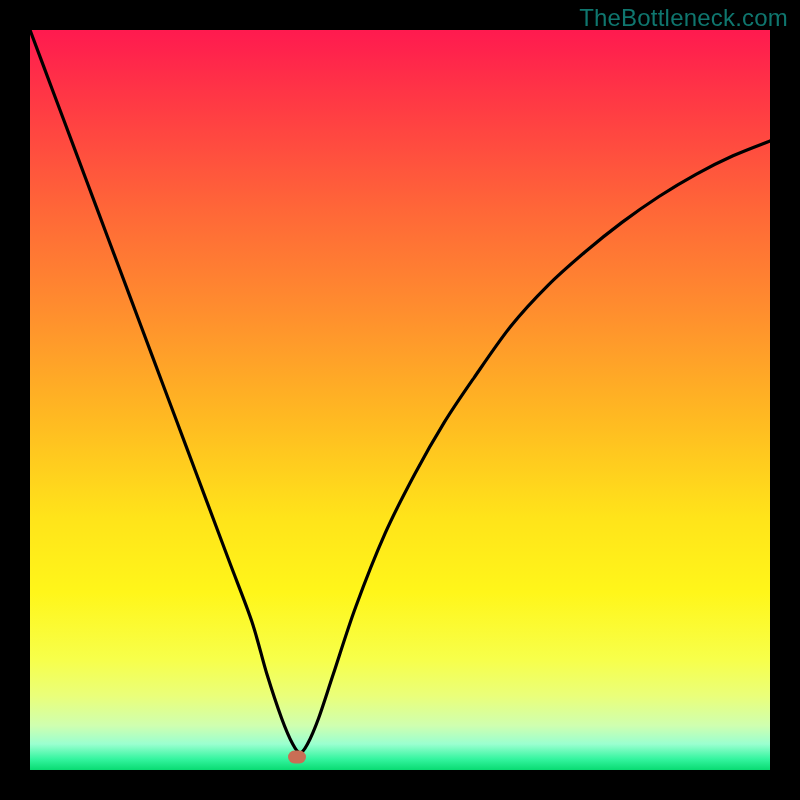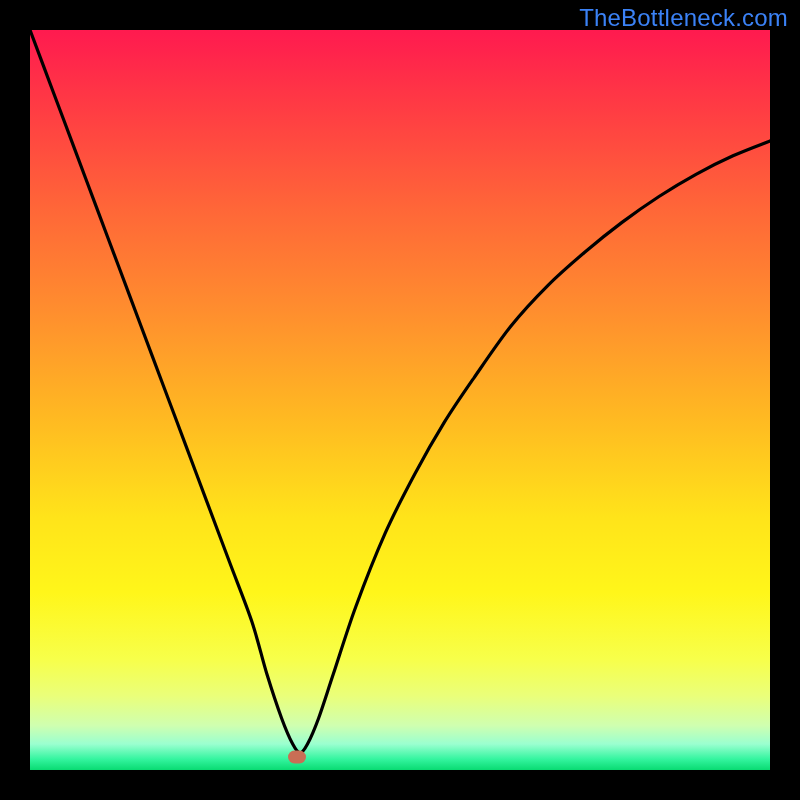--- a/index.html
+++ b/index.html
@@ -21,21 +21,21 @@
     left: 30px;
     top: 30px;
     width: 740px;
     height: 740px;
     overflow: hidden;
   }
   .watermark {
     position: absolute;
     top: 4px;
     right: 12px;
-    color: #3b82f6;
+    color: #0f766e;
     font-size: 24px;
     letter-spacing: 0.2px;
     z-index: 4;
     text-align: right;
   }
   svg.curve {
     position: absolute;
     inset: 0;
     width: 740px;
     height: 740px;

